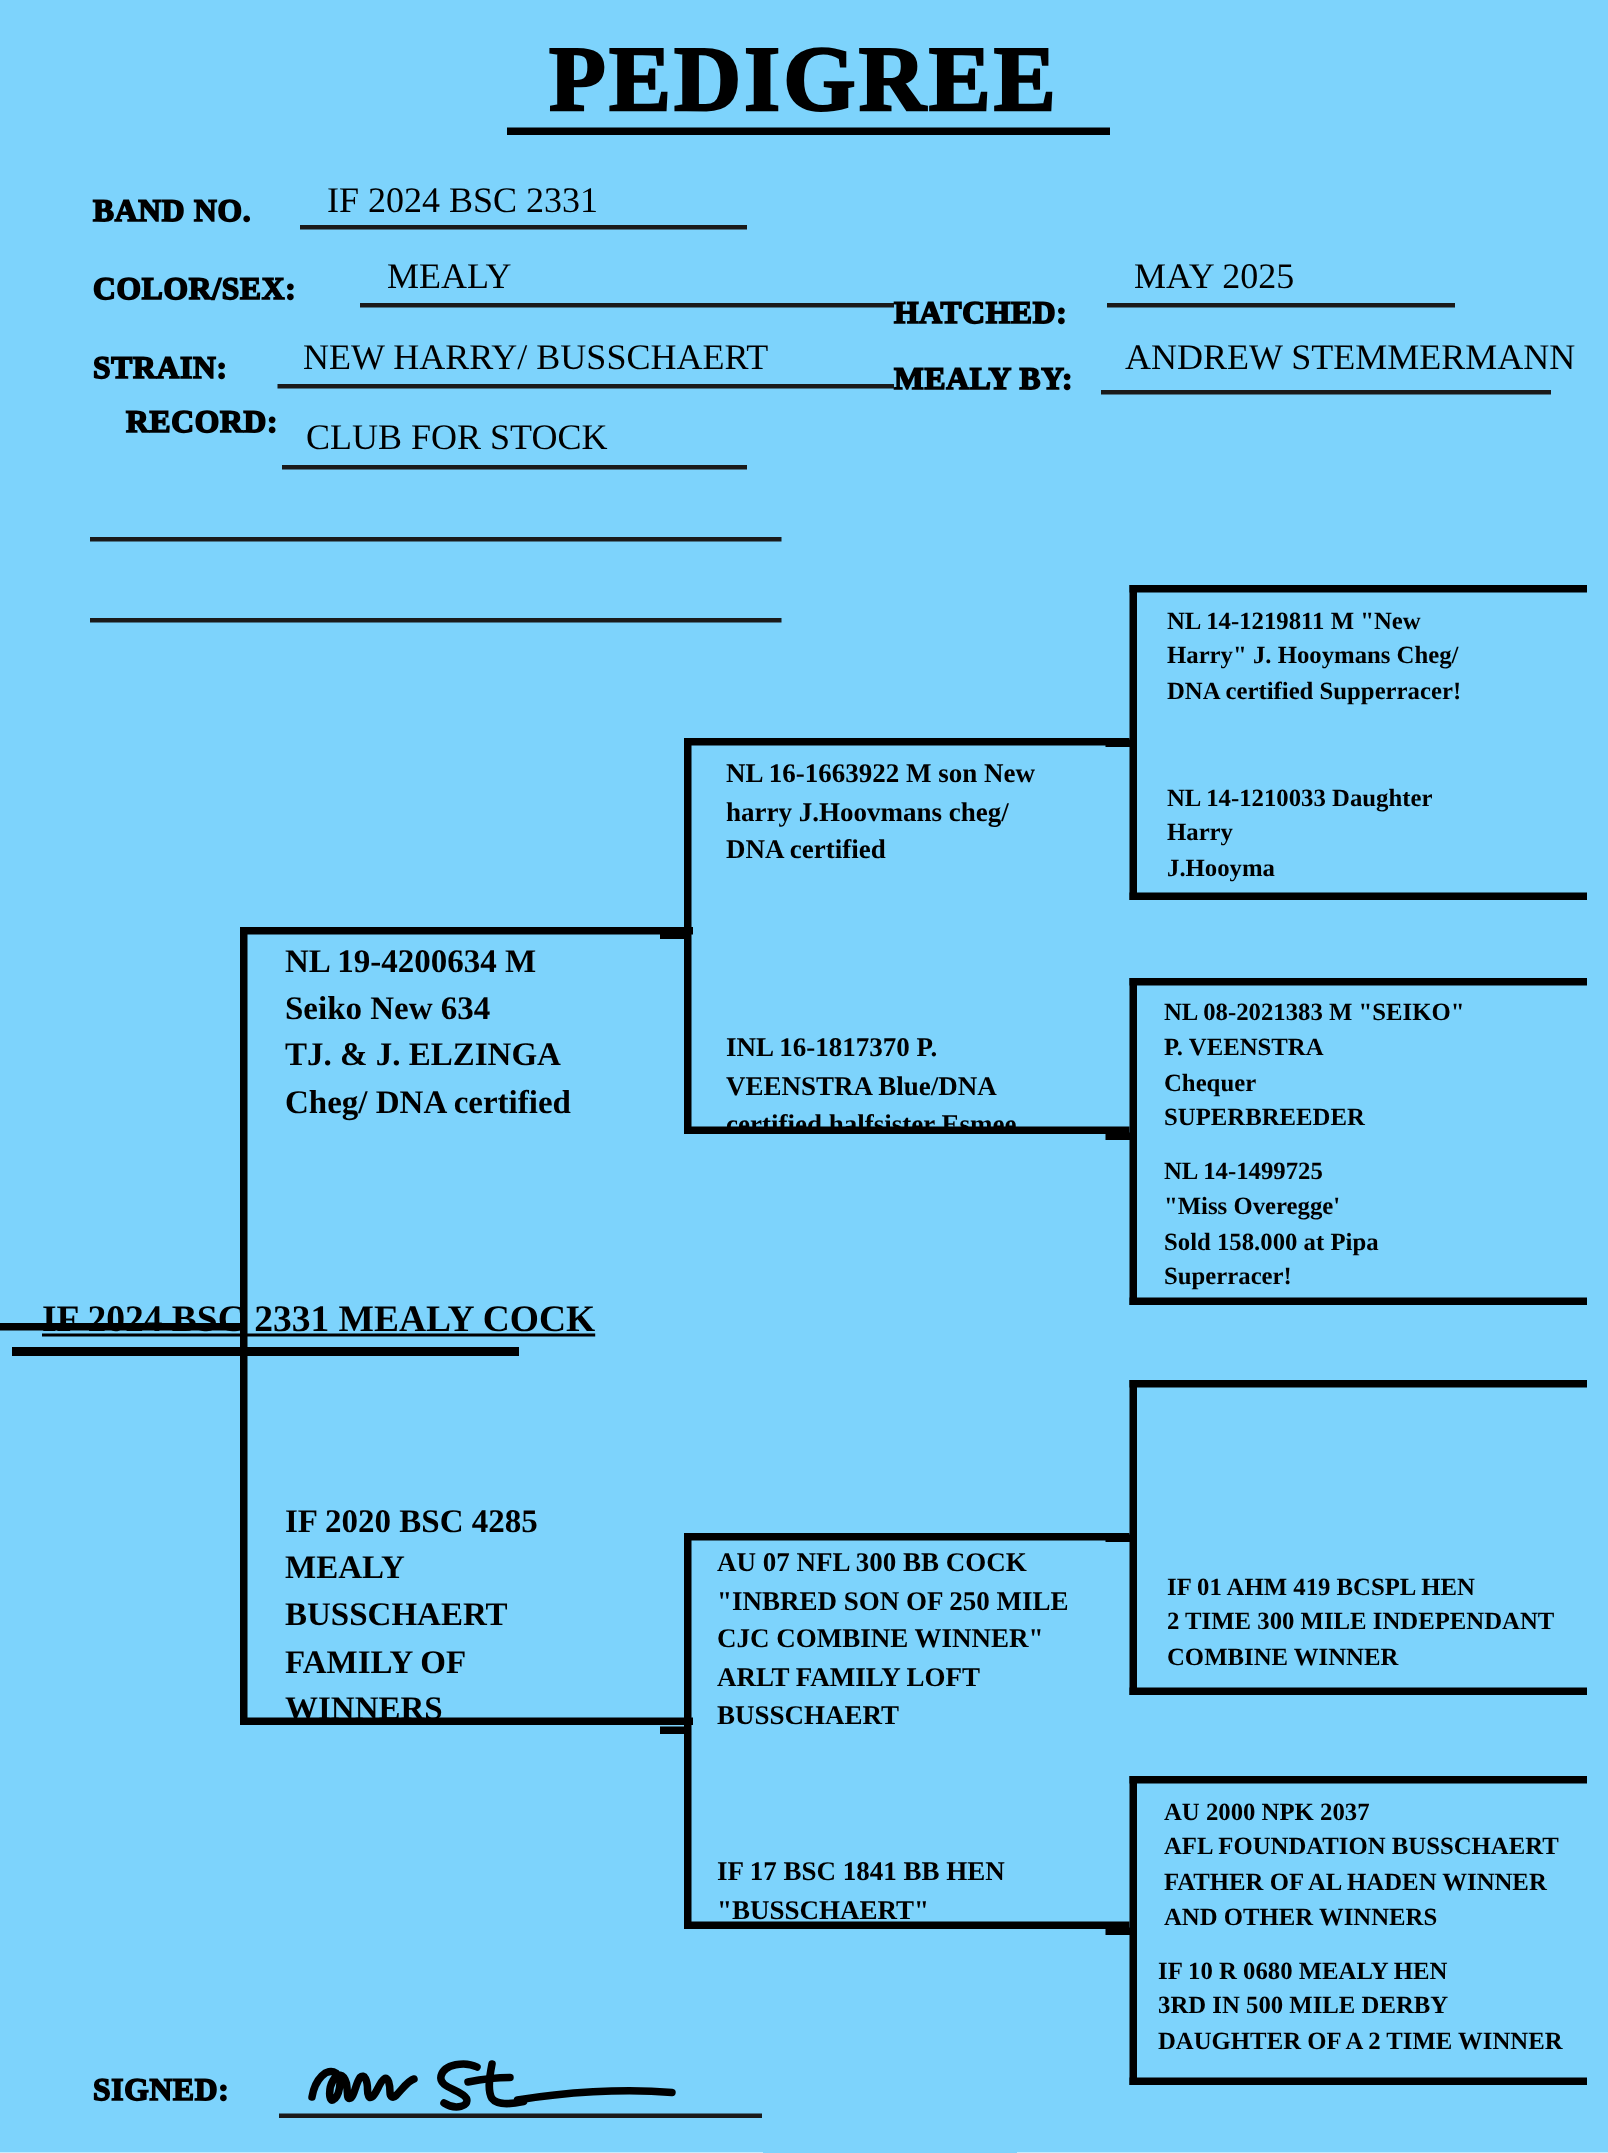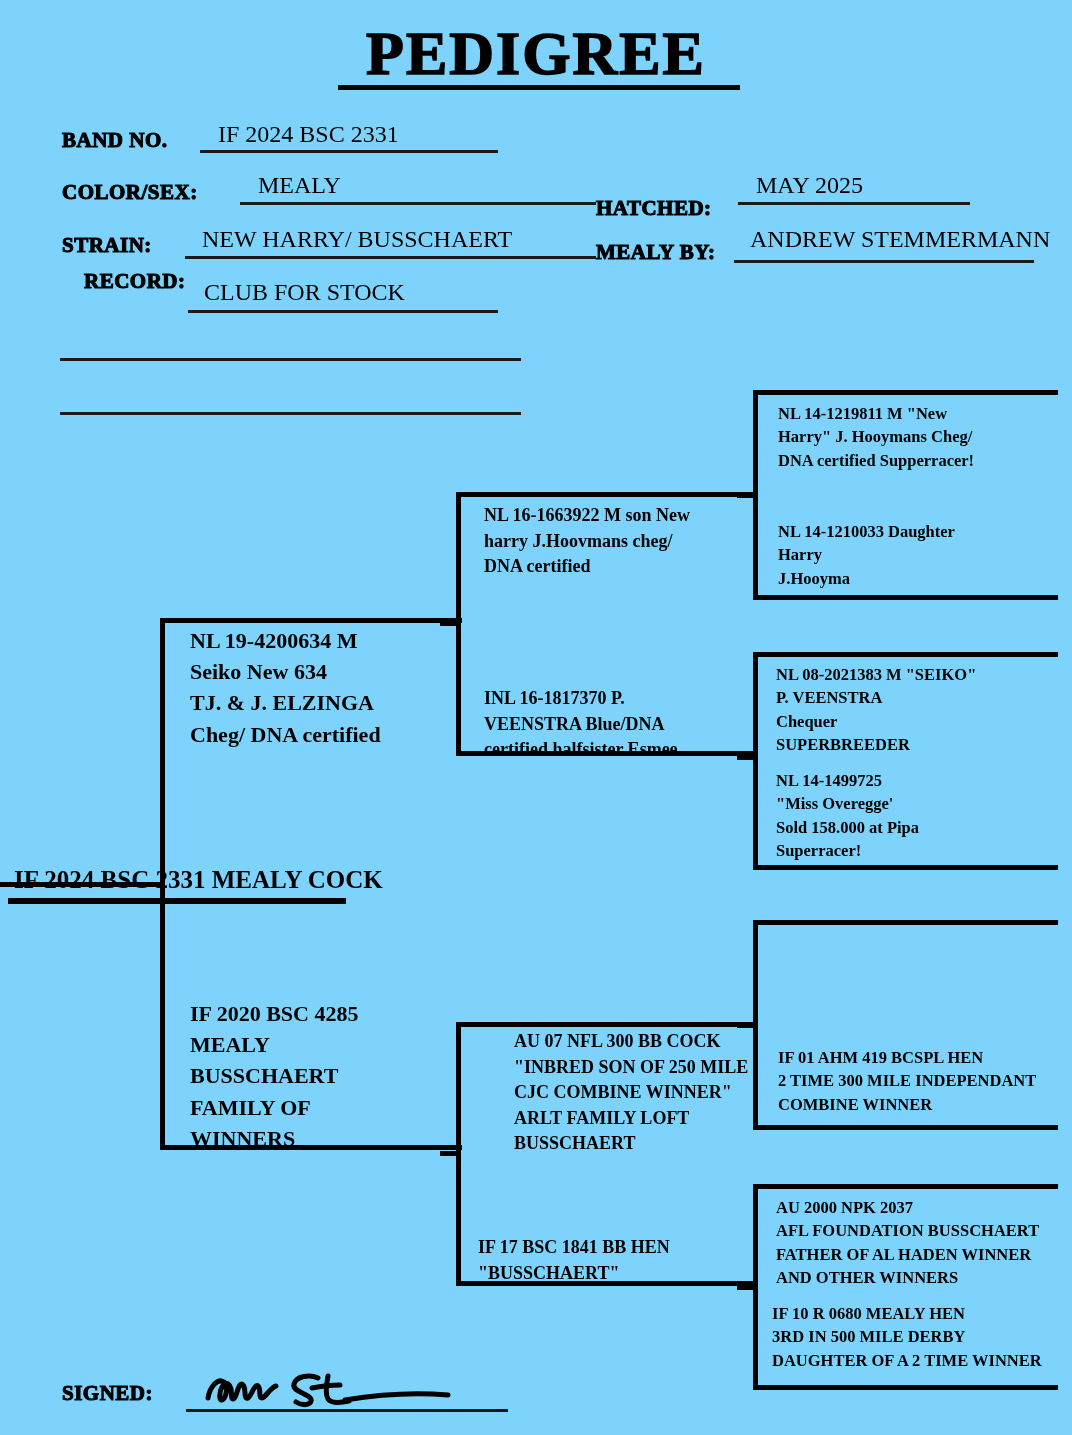--- a/index.html
+++ b/index.html
@@ -85,26 +85,27 @@
     line-height: 1.42;
     white-space: pre-line;
   }
   .gen1text { font-size: 22px; }
   .gen2text { font-size: 18px; }
   .gen3text { font-size: 16.5px; }
 
   
   #subject {
     position: absolute;
-    left: 14px;
+    left: 28px;
     top: 866px;
     font-family: "Liberation Serif", "DejaVu Serif", serif;
     font-weight: bold;
     font-size: 25px;
     white-space: nowrap;
+    text-decoration: underline;
   }
   #subject-rule {
     position: absolute;
     left: 8px;
     top: 898px;
     width: 338px;
     height: 6px;
     background: #000;
   }
 
@@ -188,21 +189,21 @@
   <div class="connector" style="left:440px; top:621px; width:20px;"></div>
   <div class="boxtext gen2text" style="left:484px; top:503px; width:258px;">NL 16-1663922 M son New
 harry J.Hoovmans cheg/
 DNA certified</div>
   <div class="boxtext gen2text" style="left:484px; top:686px; width:258px;">INL 16-1817370 P.
 VEENSTRA Blue/DNA
 certified halfsister Esmee.</div>
 
   <div class="bracket" style="left:456px; top:1022px; width:297px; height:264px;"></div>
   <div class="connector" style="left:440px; top:1151px; width:20px;"></div>
-  <div class="boxtext gen2text" style="left:478px; top:1029px; width:266px;margin-left:36px;">AU 07 NFL 300 BB COCK
+  <div class="boxtext gen2text" style="left:478px; top:1029px; width:266px;">AU 07 NFL 300 BB COCK
 "INBRED SON OF 250 MILE
 CJC COMBINE WINNER"
 ARLT FAMILY LOFT
 BUSSCHAERT</div>
   <div class="boxtext gen2text" style="left:478px; top:1235px; width:266px;">IF 17 BSC 1841 BB HEN
 "BUSSCHAERT"</div>
 
   <div class="bracket" style="left:753px; top:390px; width:305px; height:210px;"></div>
   <div class="connector" style="left:737px; top:493px; width:20px;"></div>
   <div class="boxtext gen3text" style="left:778px; top:402px; width:270px;">NL 14-1219811 M "New

